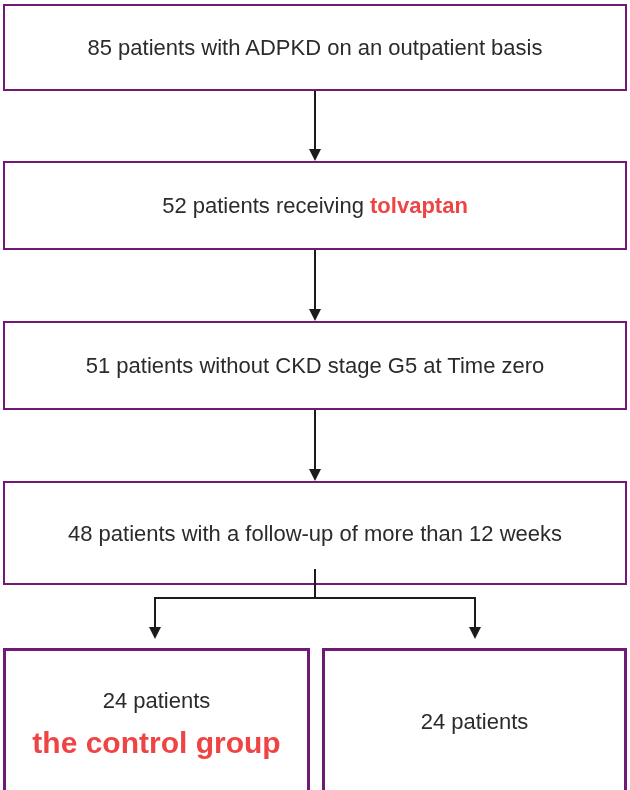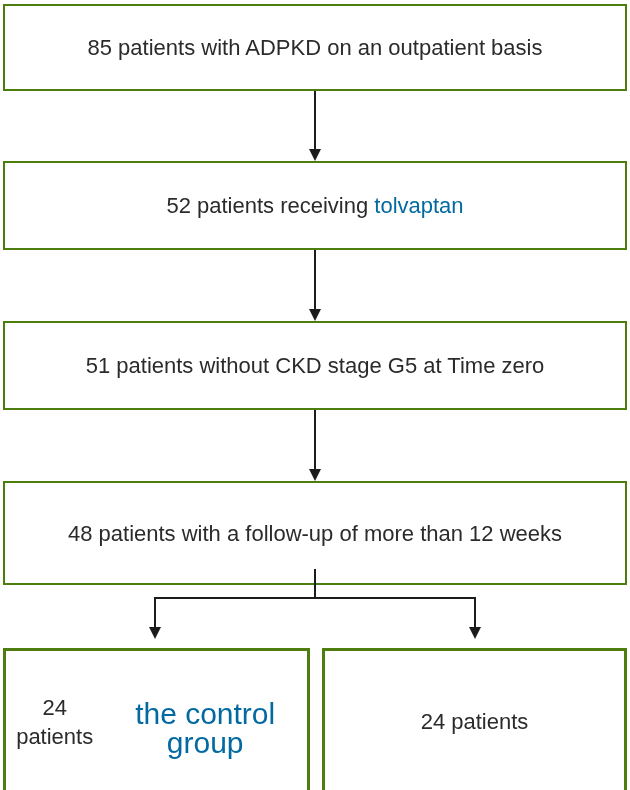--- a/index.html
+++ b/index.html
@@ -12,32 +12,32 @@
     position: relative;
     width: 630px;
     height: 790px;
     background: #ffffff;
     overflow: hidden;
   }
   .box {
     position: absolute;
     box-sizing: border-box;
     background: #ffffff;
-    border: 2px solid #4d7c0f;
+    border: 2px solid #701a75;
     display: flex;
-    flex-direction: row;
+    flex-direction: column;
     align-items: center;
     justify-content: center;
     text-align: center;
     color: #2b2b2b;
     font-size: 22px;
     line-height: 29px;
   }
   .box.thick { border-width: 3px; margin-top: 8px; }
-  .bold { font-weight: 400; color: #0369a1; }
+  .bold { font-weight: 700; color: #ef4444; }
   .group-label { margin-top: 13px; font-size: 30px; }
   .stem {
     position: absolute;
     background: #1c1c1c;
   }
   .arrowhead {
     position: absolute;
     width: 0;
     height: 0;
     border-left: 6px solid transparent;

